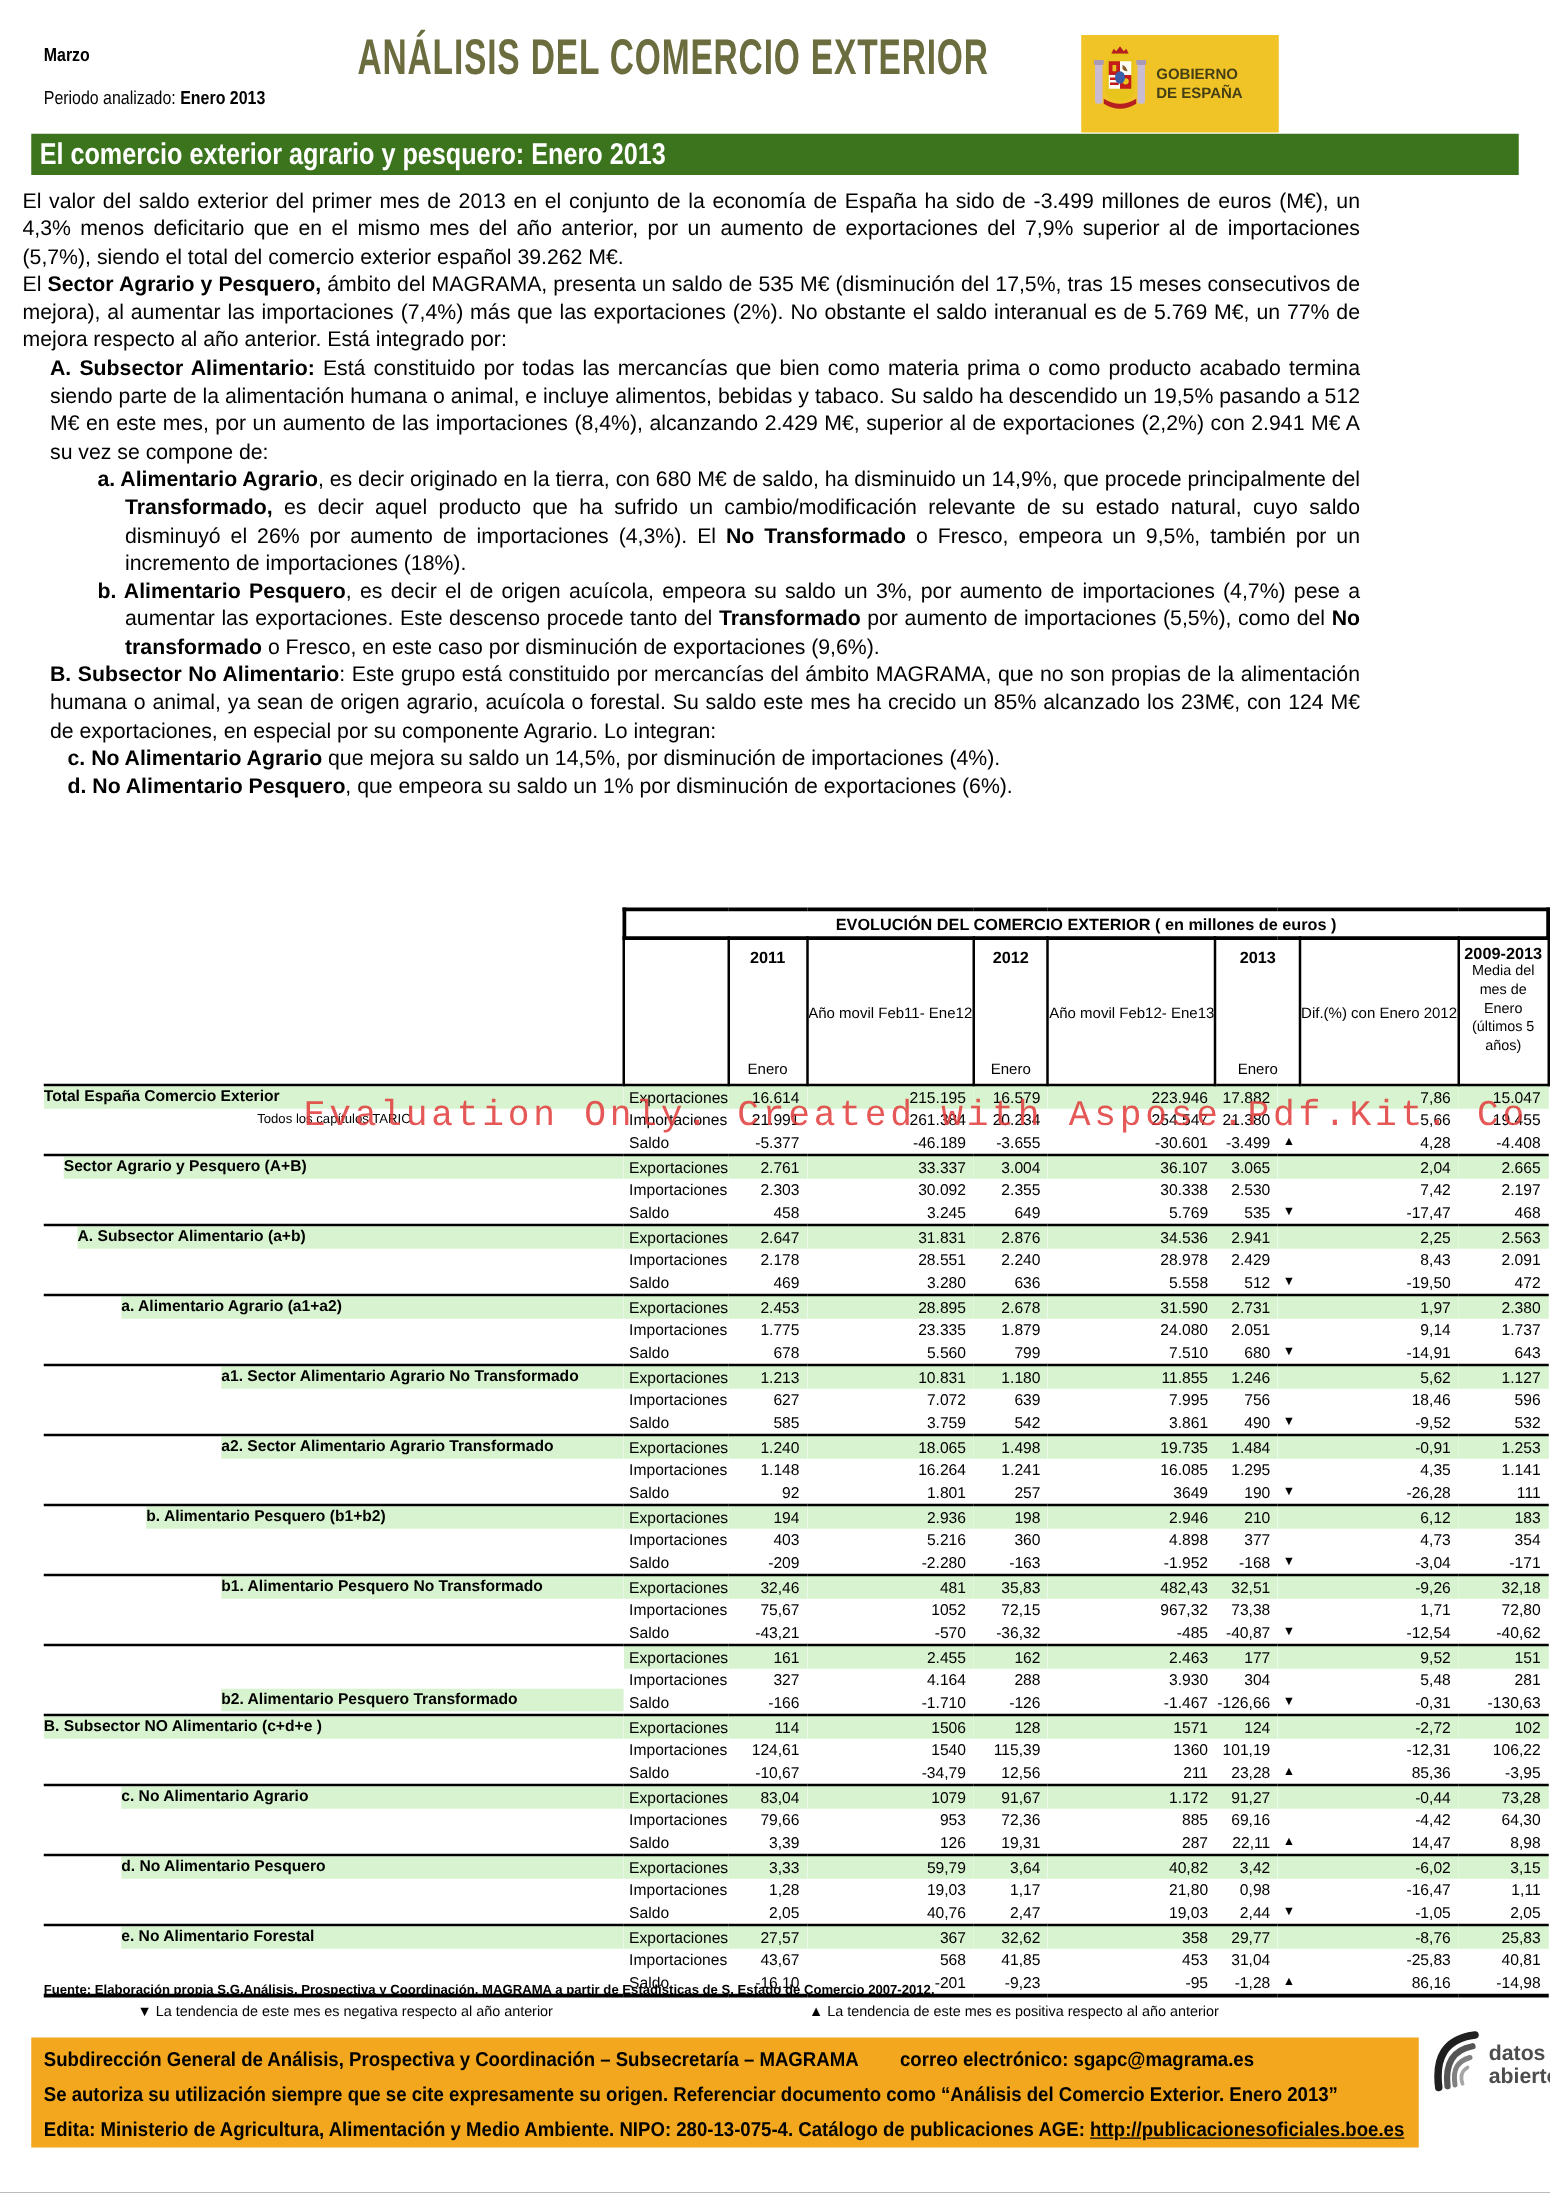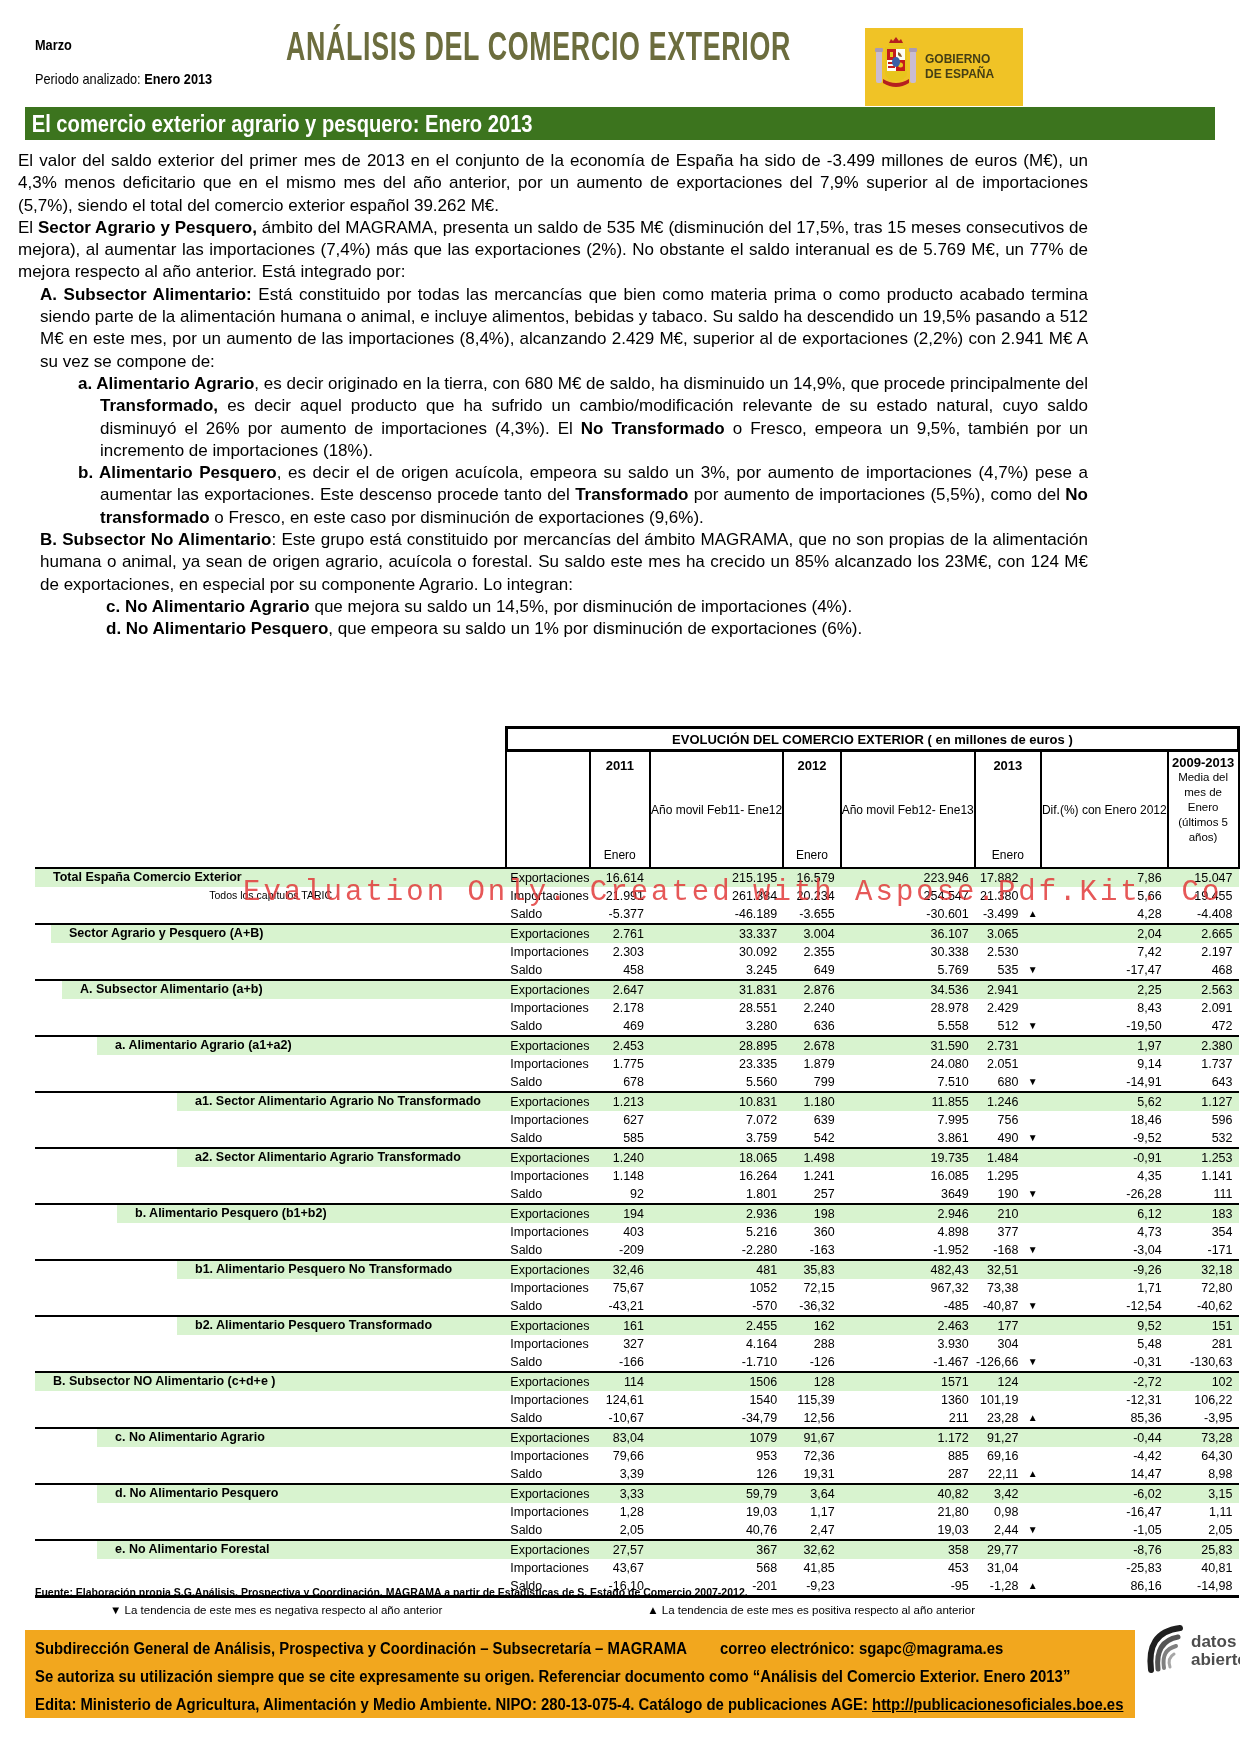--- a/index.html
+++ b/index.html
@@ -26,41 +26,41 @@
   .banner{position:absolute;left:25px;top:107px;width:1190px;height:33px;background:#3c741e;}
   .banner-text{color:#fff;font-size:24px;font-weight:bold;padding:3px 0 0 8px;
                transform:scaleX(.84);transform-origin:0 0;white-space:nowrap;}
 
   
   .body-text{position:absolute;left:18px;top:150px;width:1070px;font-size:17px;
              line-height:22.3px;text-align:justify;}
   .para{margin:0;}
   .para.pA{margin-left:22px;}
   .para.pa{margin-left:82px;text-indent:-22px;}
-  .para.pc{margin-left:88px;}
+  .para.pc{margin-left:36px;}
   .b{font-weight:bold;}
 
   
   .trade-table{position:absolute;left:35px;top:726px;border-collapse:collapse;
                table-layout:fixed;border-bottom:3px solid #000;}
   .trade-table td{padding:0;overflow:hidden;white-space:nowrap;font-size:12.5px;}
   td.blank{border:none;}
   td.title-cell{border:3px solid #000;font-weight:bold;text-align:center;font-size:13px;
                 height:20px;}
   td.hcell{border:2px solid #000;text-align:center;vertical-align:middle;font-size:12px;
            height:112px;}
   .yc{display:flex;flex-direction:column;justify-content:space-between;height:104px;padding:4px 0;}
   .yr{font-weight:bold;font-size:13px;}
   .en{font-size:12px;}
   td.media-cell{vertical-align:top;padding-top:3px;line-height:15px;font-size:11.5px;}
   tbody td{height:18px;line-height:18px;}
   tr.gfirst td{border-top:2px solid #000;}
   tr.exp td:not(.lab){background:#d8f3cf;}
   td.lab{vertical-align:top;}
-  .band{background:#d8f3cf;font-weight:bold;height:18px;line-height:17px;padding-left:18px;
+  .band{background:#d8f3cf;font-weight:bold;height:18px;line-height:17px;padding-left:0;
         font-size:12.5px;white-space:nowrap;overflow:hidden;}
   .sub{text-align:center;font-size:10.5px;height:18px;line-height:16px;}
   td.rt{padding-left:4px;text-align:left;}
   td.num{text-align:right;padding-right:6px;}
   td.trend{text-align:center;font-size:10px;}
 
   
   .watermark{position:absolute;left:243px;top:876px;font-family:"Liberation Mono",monospace;
              font-size:29px;letter-spacing:3px;color:#e23b3b;opacity:.85;white-space:nowrap;}
   .fuente{position:absolute;left:35px;top:1586px;font-size:10.5px;font-weight:bold;}
@@ -475,21 +475,21 @@
           <td class="num">-570</td>
           <td class="num">-36,32</td>
           <td class="num">-485</td>
           <td class="num">-40,87</td>
           <td class="trend">▼</td>
           <td class="num">-12,54</td>
           <td class="num">-40,62</td>
         </tr>
         <tr class="gfirst exp">
           <td class="lab" rowspan="3">
-            <div class="band" style="margin-left: 142px;">b2. Alimentario Pesquero Transformado</div>
+            <div class="band" style="margin-left: 142px; margin-top: 34px;">b2. Alimentario Pesquero Transformado</div>
           </td>
           <td class="rt">Exportaciones</td>
           <td class="num">161</td>
           <td class="num">2.455</td>
           <td class="num">162</td>
           <td class="num">2.463</td>
           <td class="num">177</td>
           <td class="trend"></td>
           <td class="num">9,52</td>
           <td class="num">151</td>

